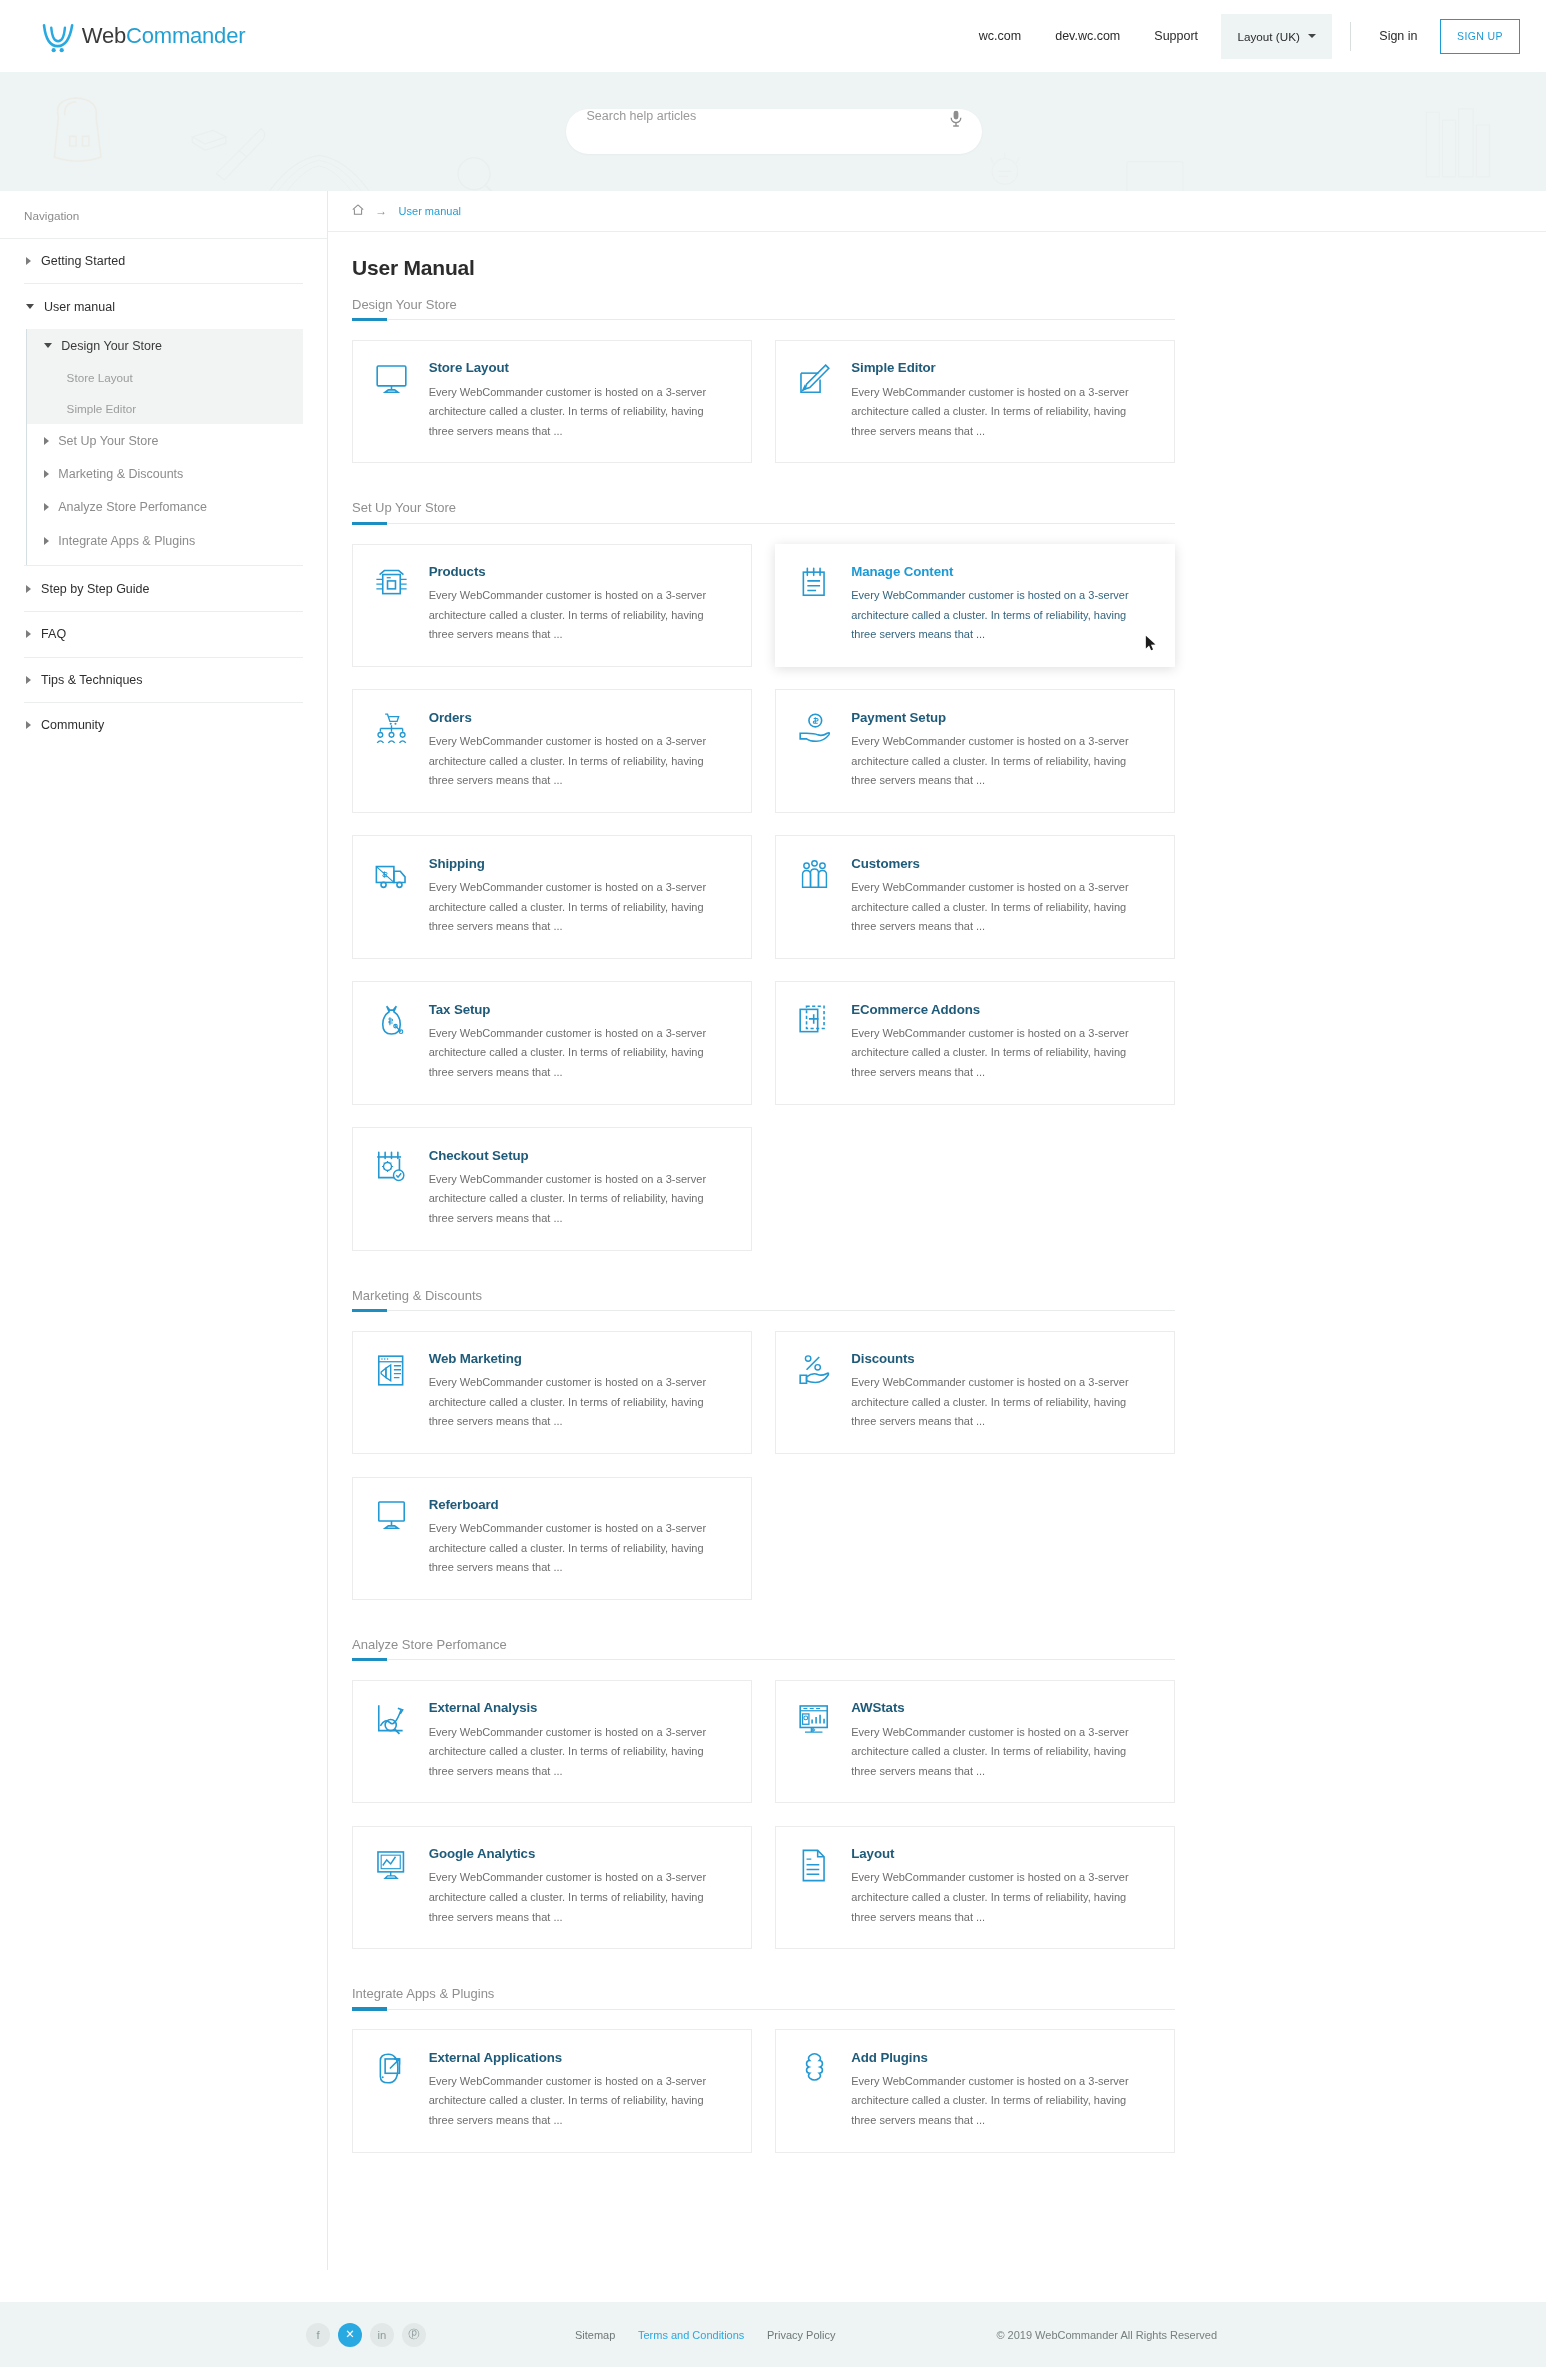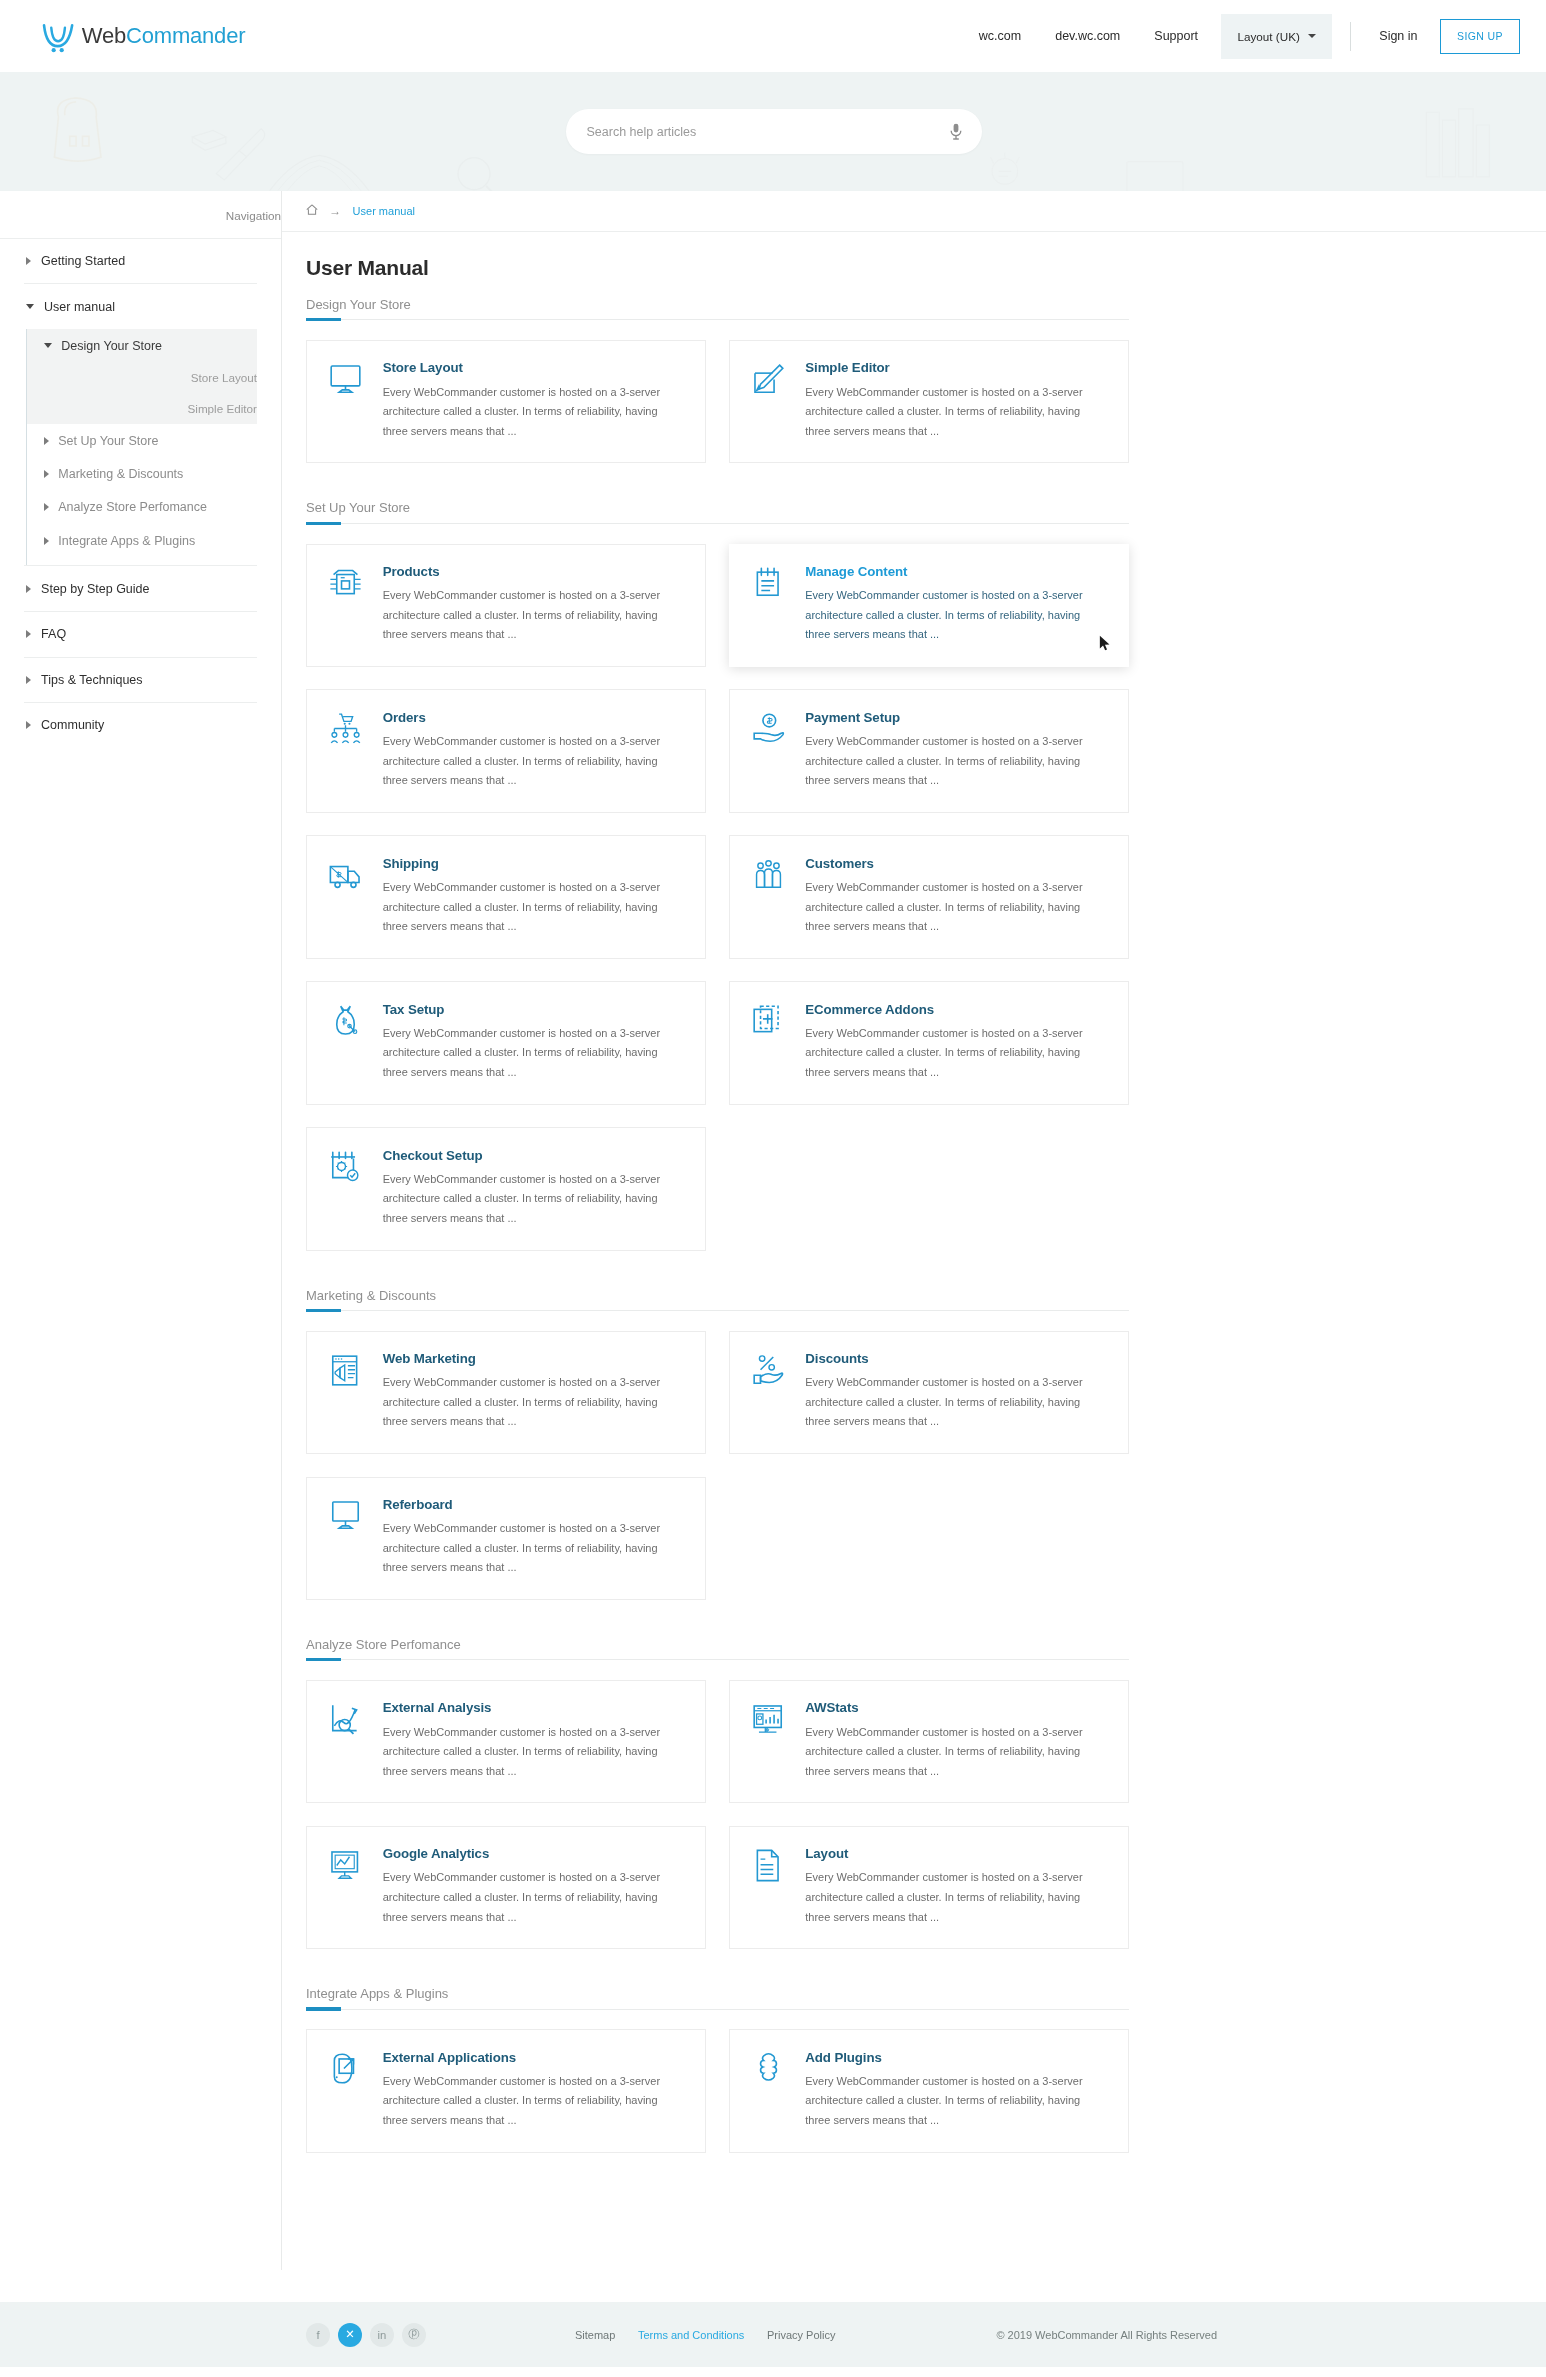--- a/index.html
+++ b/index.html
@@ -84,47 +84,46 @@
     justify-content: center;
     overflow: hidden;
   }
   .hero-deco { position: absolute; opacity: 0.5; pointer-events: none; }
   .search-wrap {
     width: 416px;
     height: 45px;
     background: #ffffff;
     border-radius: 22.6px;
     display: flex;
-    align-items: center;
+    align-items: flex-start;
     padding: 0 17.7px 0 21px;
     position: relative;
     z-index: 3;
     box-shadow: 0 0.8px 2.4px rgba(0,0,0,0.04);
   }
   .search-input {
     flex: 1;
     border: none;
     outline: none;
     font-size: 12.5px;
     color: #4a4a4a;
     font-family: "Liberation Sans", sans-serif;
     background: transparent;
   }
   .search-input::placeholder { color: #9a9a9a; }
   .mic-icon { width: 16px; height: 19.3px; cursor: pointer; }
 
   
   .layout { display: flex; align-items: flex-start; }
   .sidebar {
-    width: 282px;
+    width: 328px;
     min-height: 2079px;
     background: #fff;
     border-right: 0.8px solid #e8eaea;
     flex: none;
-    text-align: right;
   }
   .nav-head {
     font-size: 11.7px;
     color: #8b8b8b;
     padding: 17.7px 0 16px 24px;
     border-bottom: 0.8px solid #eceeee;
   }
   .nav-group { border-bottom: 0.8px solid #eceeee; margin: 0 24px; }
   .nav-group:last-child { border-bottom: none; }
   .nav-item {

